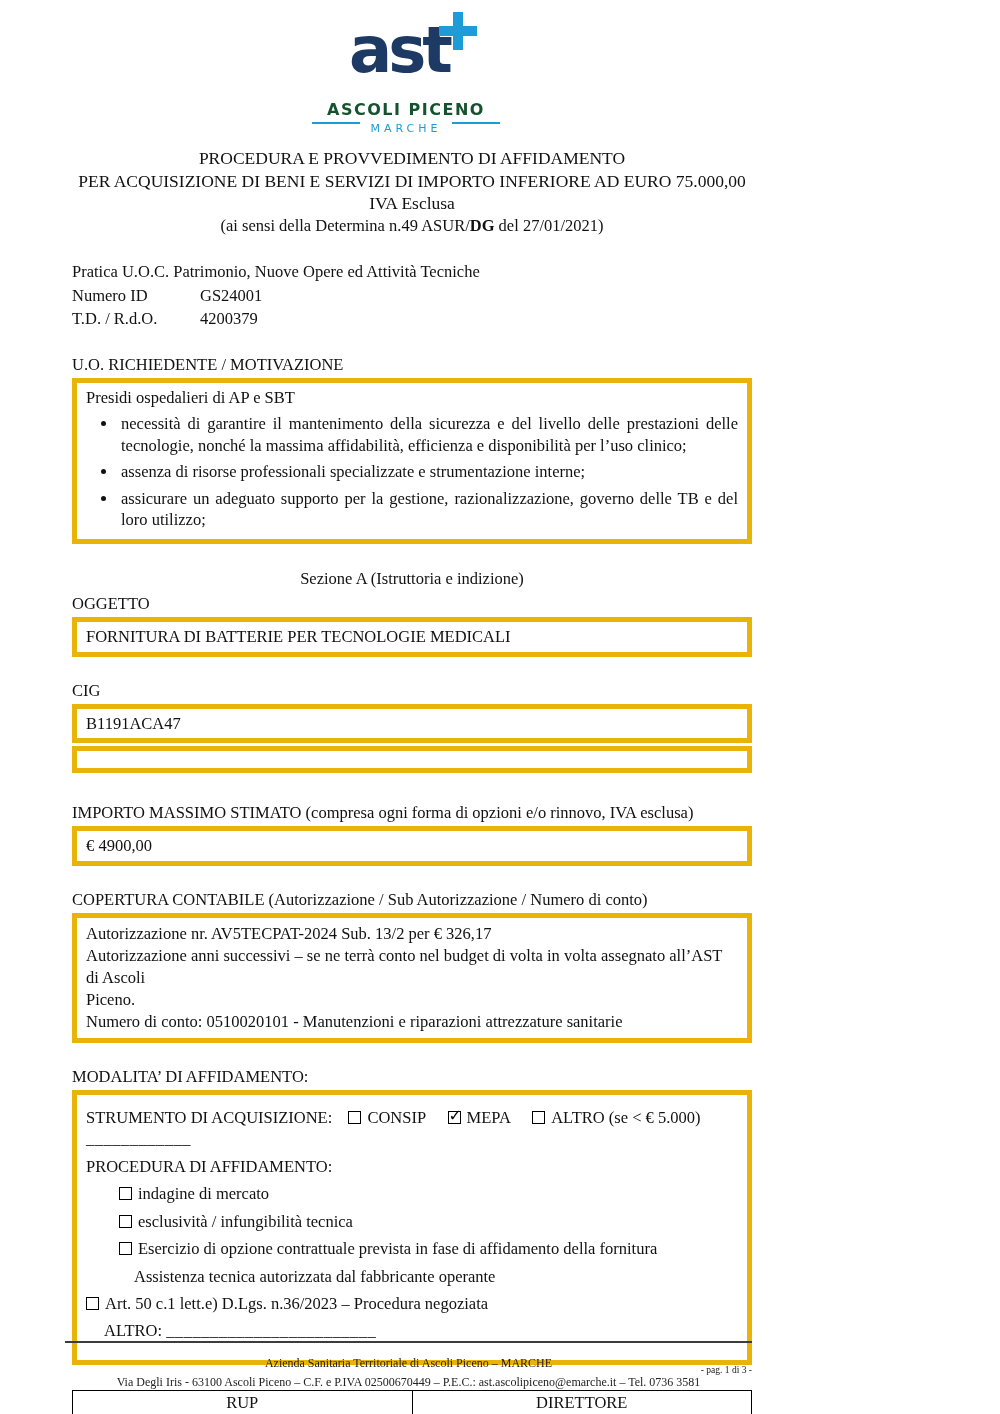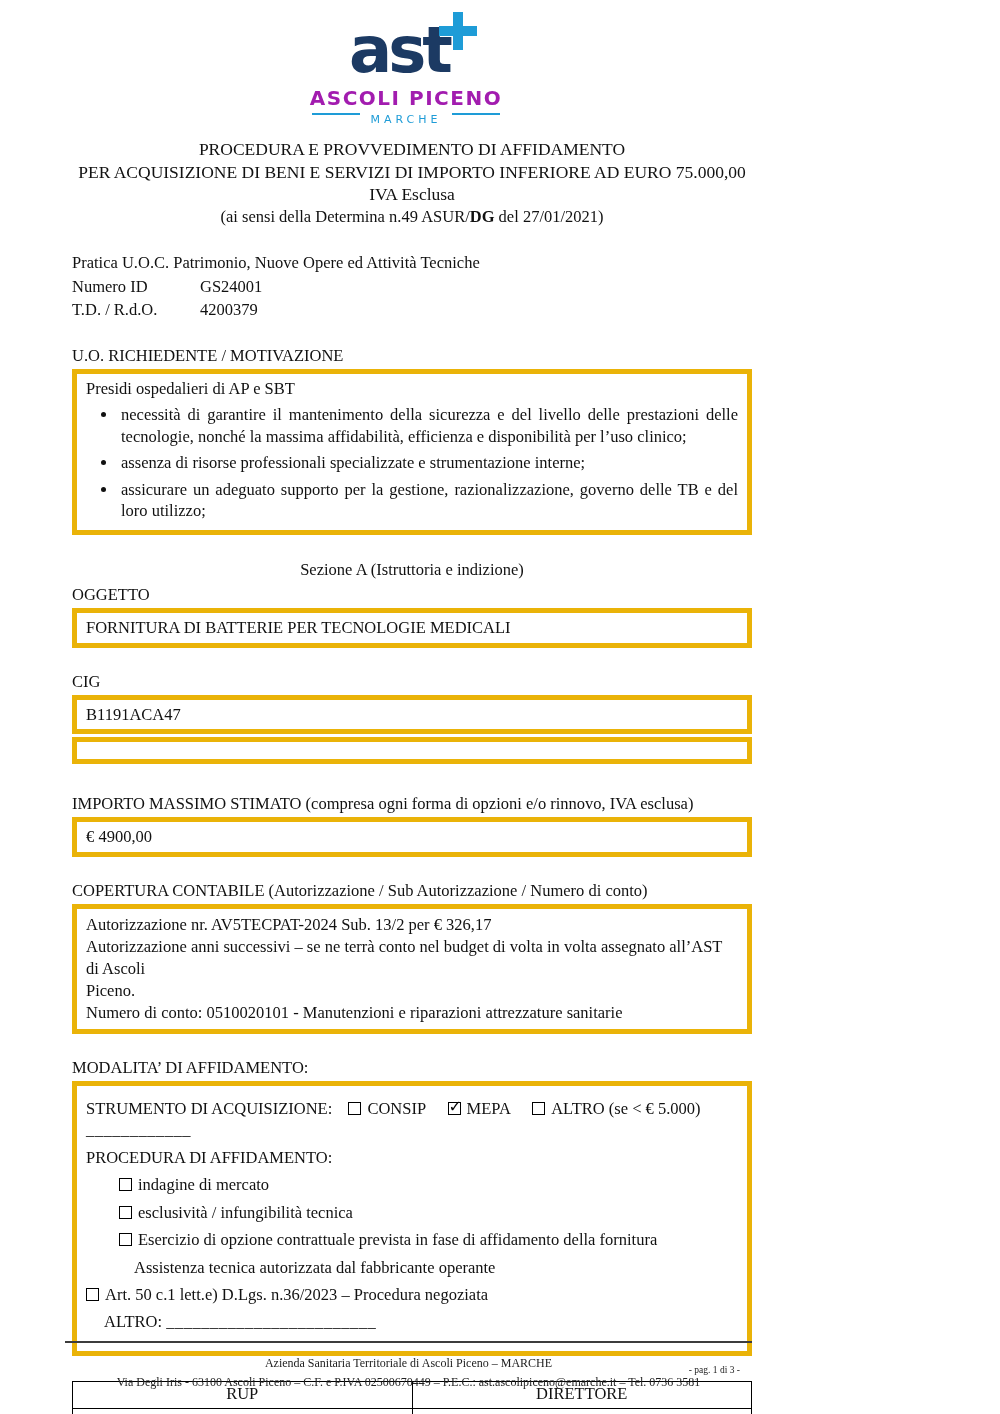--- a/index.html
+++ b/index.html
@@ -9,22 +9,22 @@
   .content { padding:0 60px 0 72px; }
 
   
   .logo { text-align:center; padding-top:20px; }
   .logo-mark { position:relative; display:inline-block; font-family:"DejaVu Sans", sans-serif;
                font-weight:bold; font-size:64px; line-height:0.95; color:#1c3a63;
                letter-spacing:-4px; padding-right:14px; }
   .logo-plus { position:absolute; top:-8px; right:-14px; width:38px; height:38px; }
   .logo-plus::before { content:""; position:absolute; left:14px; top:0; width:10px; height:38px; background:#1e9cd7; }
   .logo-plus::after  { content:""; position:absolute; left:0; top:14px; width:38px; height:10px; background:#1e9cd7; }
-  .logo-name { font-family:"DejaVu Sans", sans-serif; font-weight:bold; font-size:20px;
-               letter-spacing:1.5px; color:#a21caf; margin-top:5px; }
+  .logo-name { font-family:"DejaVu Sans", sans-serif; font-weight:bold; font-size:16px;
+               letter-spacing:1.5px; color:#14532d; margin-top:19px; }
   .logo-region { display:flex; align-items:flex-start; justify-content:center; gap:10px; margin-top:3px; }
   .logo-region .rule { width:48px; height:2px; background:#1e9cd7; }
   .region-text { font-family:"DejaVu Sans", sans-serif; font-size:11px; letter-spacing:4px; color:#1e9cd7; }
 
   
   .title { text-align:center; margin-top:12px; font-size:17.5px; line-height:1.3; }
   .title .sub { font-size:16.5px; }
 
   
   .meta { margin-top:24px; font-size:16.5px; line-height:1.42; }
@@ -56,21 +56,21 @@
 
   
   .sig-table { width:100%; border-collapse:collapse; margin-top:25px; border-bottom:2px solid #222; }
   .sig-table th, .sig-table td { border:1px solid #000; font-weight:normal; text-align:center; font-size:16.5px; }
   .sig-table th { padding:2px 0 4px 0;margin-left:42px; }
   .sig-table td { height:54px; vertical-align:top; padding-top:3px; }
 
   
   .footer { position:absolute; left:65px; right:60px; top:1341px; border-top:2px solid #3c3c3c; }
   .footer-text { text-align:center; font-size:12px; line-height:1.55; margin-top:11px; color:#222; }
-  .footer-page { position:absolute; right:12px; top:22px; font-size:9.5px; color:#222; }
+  .footer-page { position:absolute; right:0px; top:22px; font-size:9.5px; color:#222; }
 </style>
 </head>
 <body>
 
 <div class="page">
 
   <div class="logo">
     <div class="logo-mark">
       <span>ast</span>
       <span class="logo-plus"></span>

